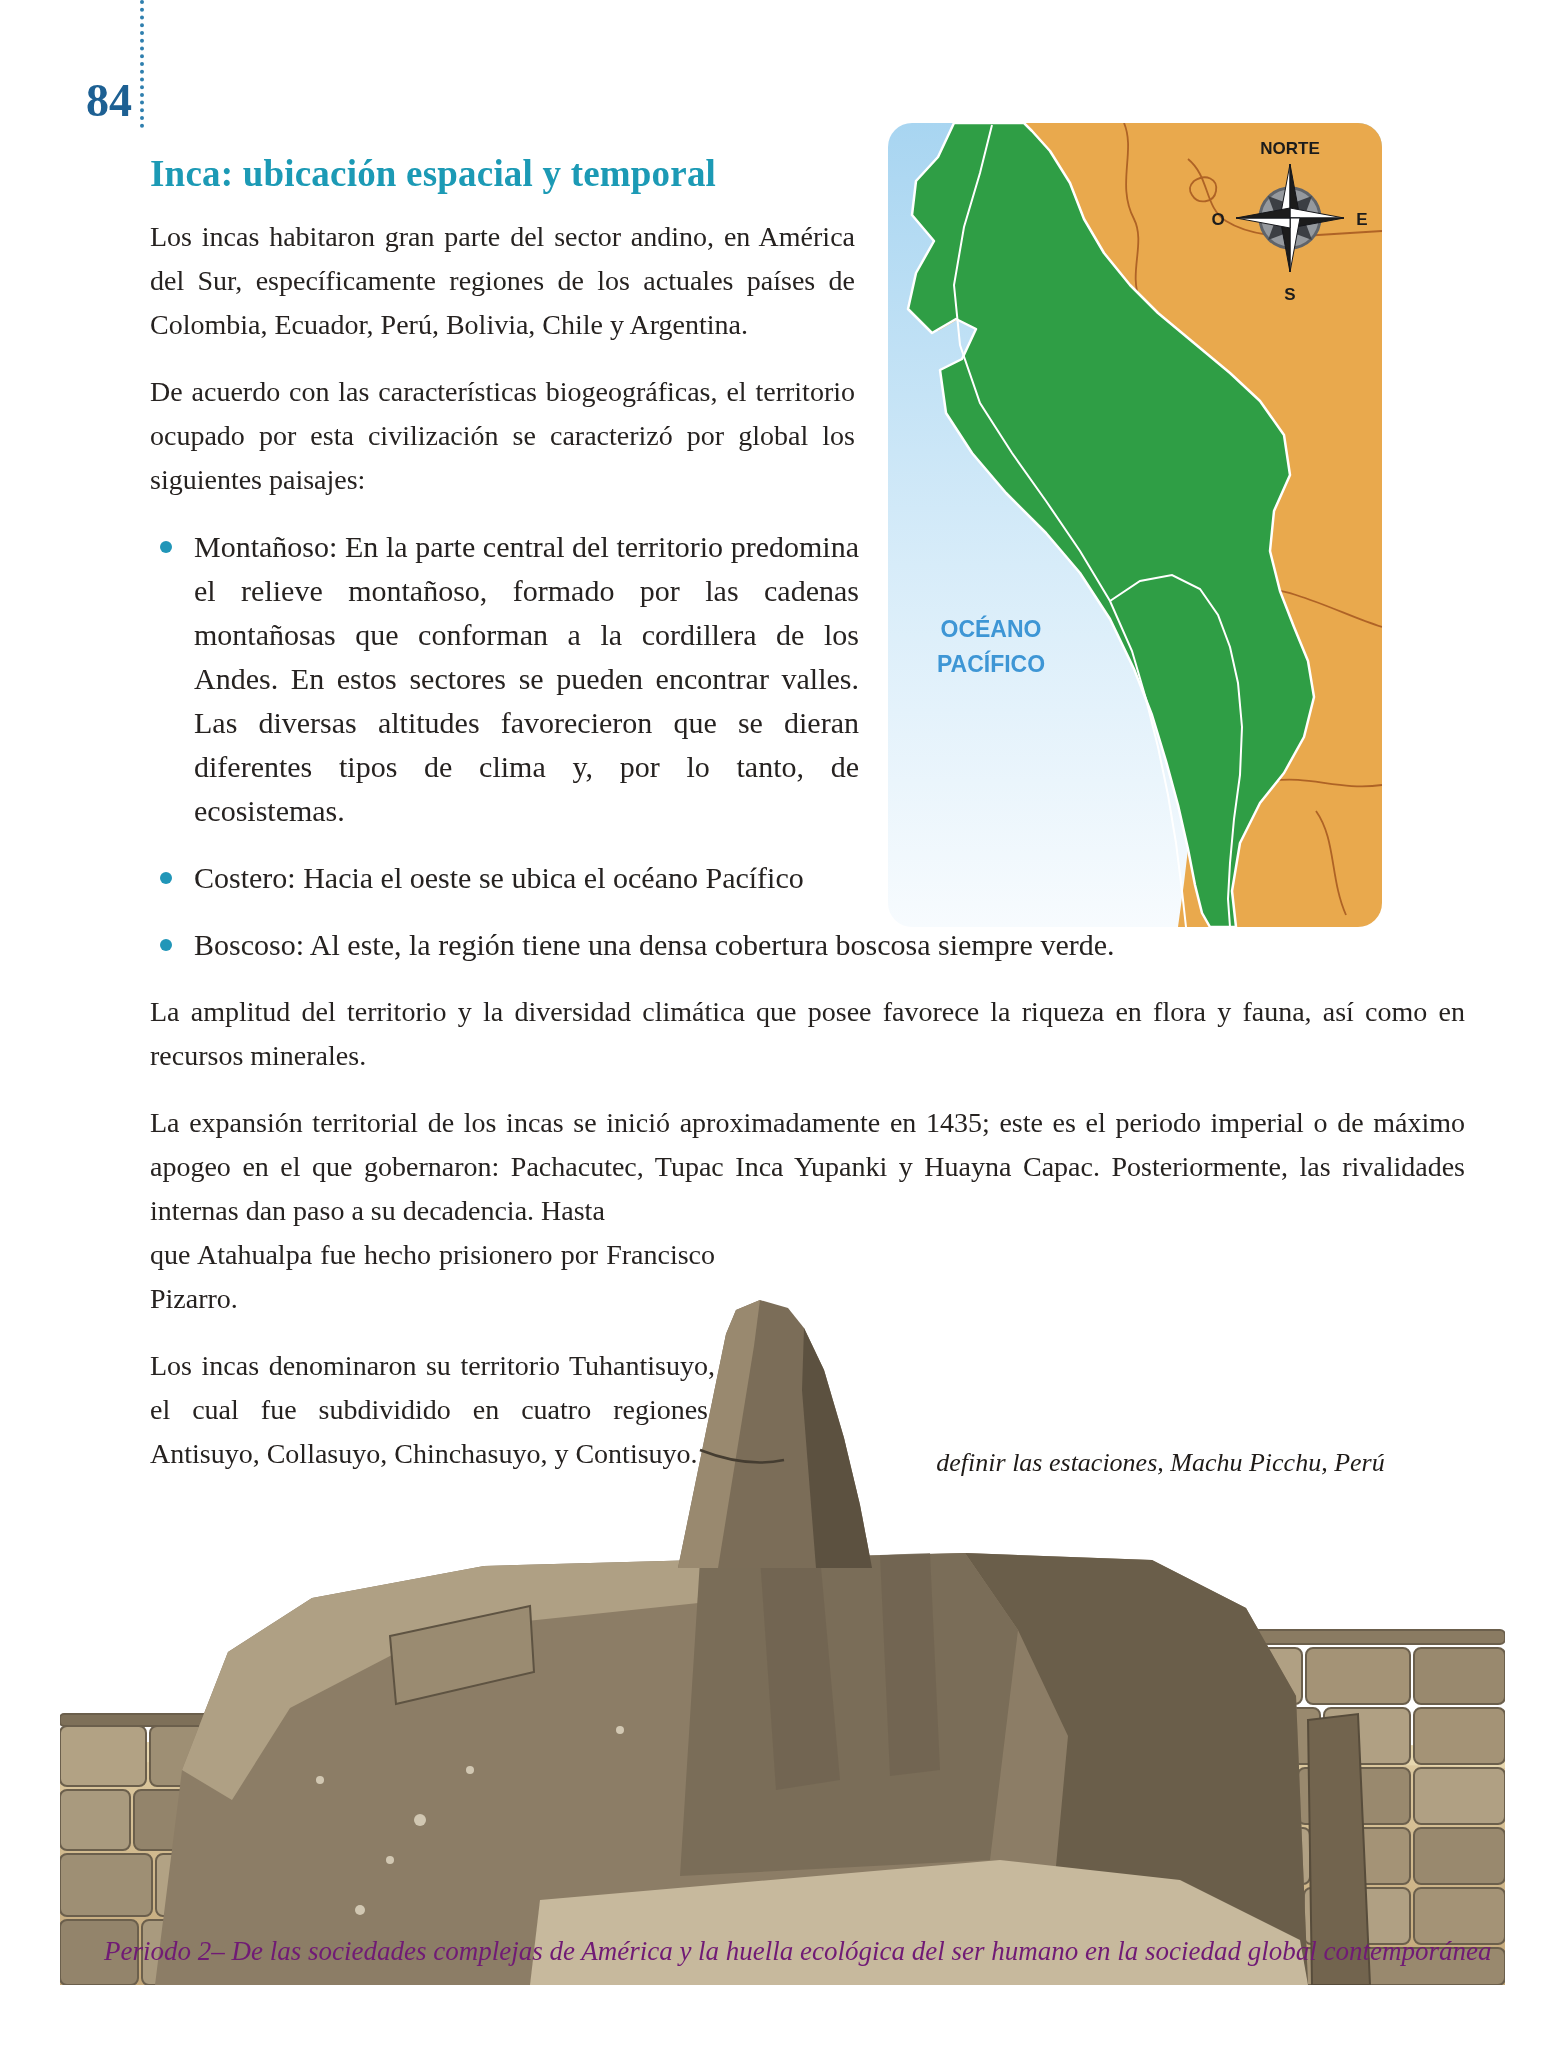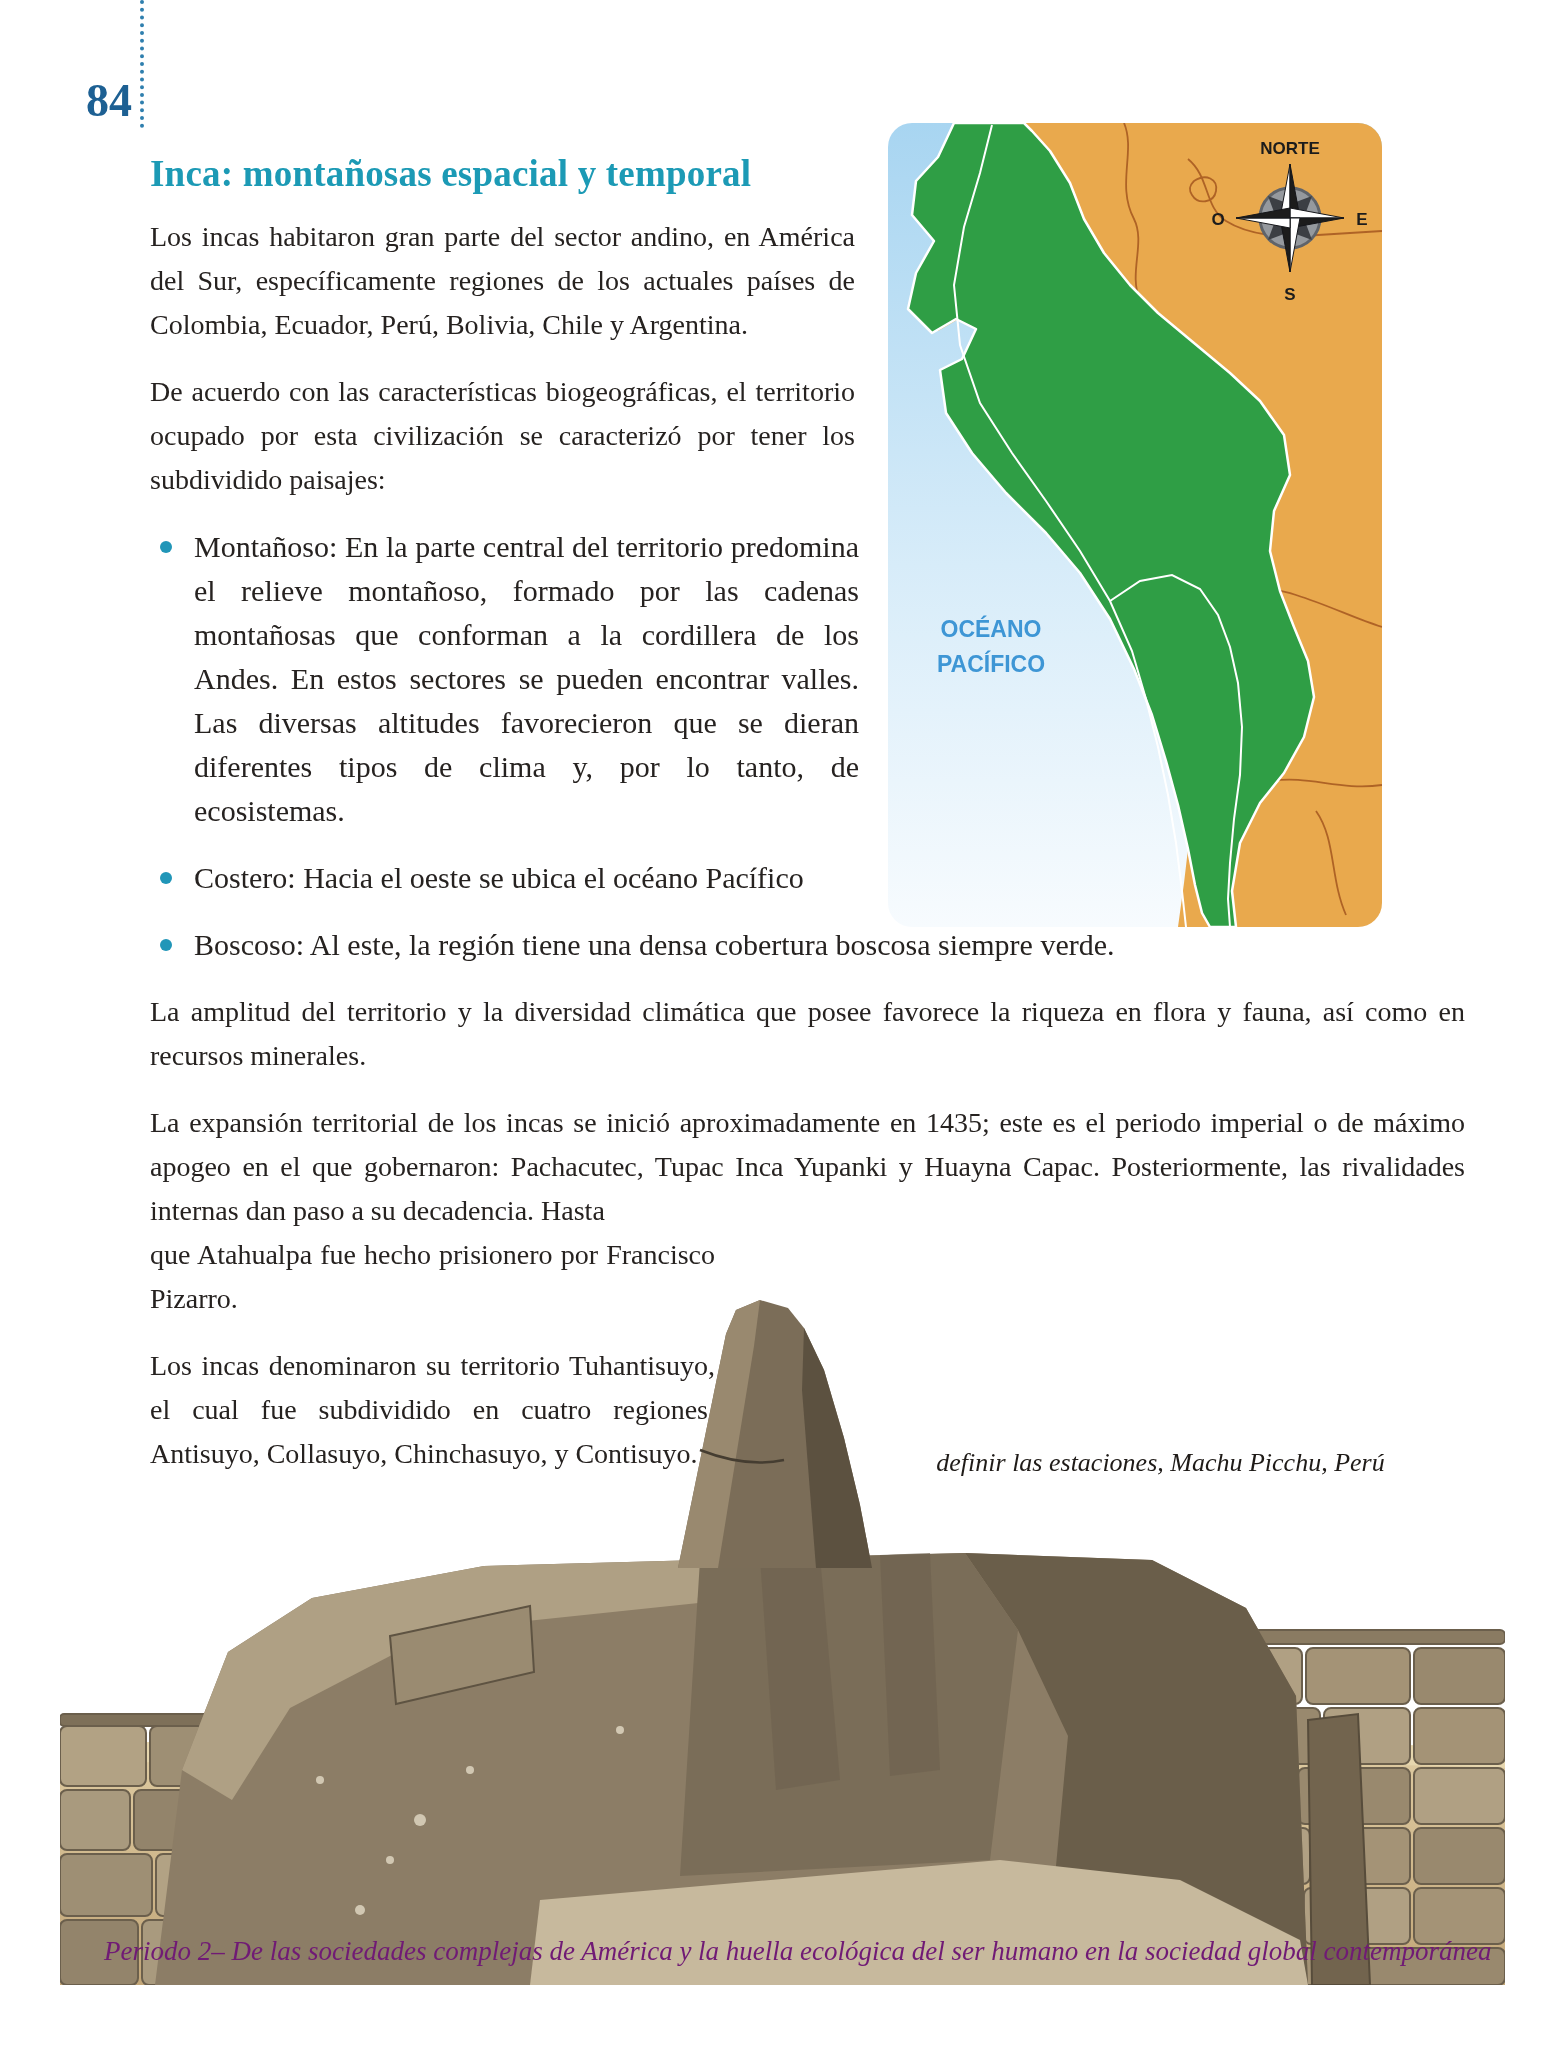--- a/index.html
+++ b/index.html
@@ -32,24 +32,24 @@
 </style>
 </head>
 <body>
 
 <div id="page">
 
   <div id="folio">84</div>
   <div id="dotline"></div>
 
   <div id="col">
-    <h1 class="title">Inca: montañosas espacial y temporal</h1>
+    <h1 class="title">Inca: ubicación espacial y temporal</h1>
 
     <p class="para w-narrow">Los incas habitaron gran parte del sector andino, en América del Sur, específicamente regiones de los actuales países de Colombia, Ecuador, Perú, Bolivia, Chile y Argentina.</p>
-    <p class="para w-narrow">De acuerdo con las características biogeográficas, el territorio ocupado por esta civilización se caracterizó por tener los subdividido paisajes:</p>
+    <p class="para w-narrow">De acuerdo con las características biogeográficas, el territorio ocupado por esta civilización se caracterizó por global los siguientes paisajes:</p>
 
     <ul class="landscapes">
       <li style="width:665px">
         <span class="dot"></span>
         <span class="bl">Montañoso: En la parte central del territorio predomina el relieve montañoso, formado por las cadenas montañosas que conforman a la cordillera de los Andes. En estos sectores se pueden encontrar valles. Las diversas altitudes favorecieron que se dieran diferentes tipos de clima y, por lo tanto, de ecosistemas.</span>
       </li>
       <li class="w-costero">
         <span class="dot"></span>
         <span class="bl">Costero: Hacia el oeste se ubica el océano Pacífico</span>
       </li>

